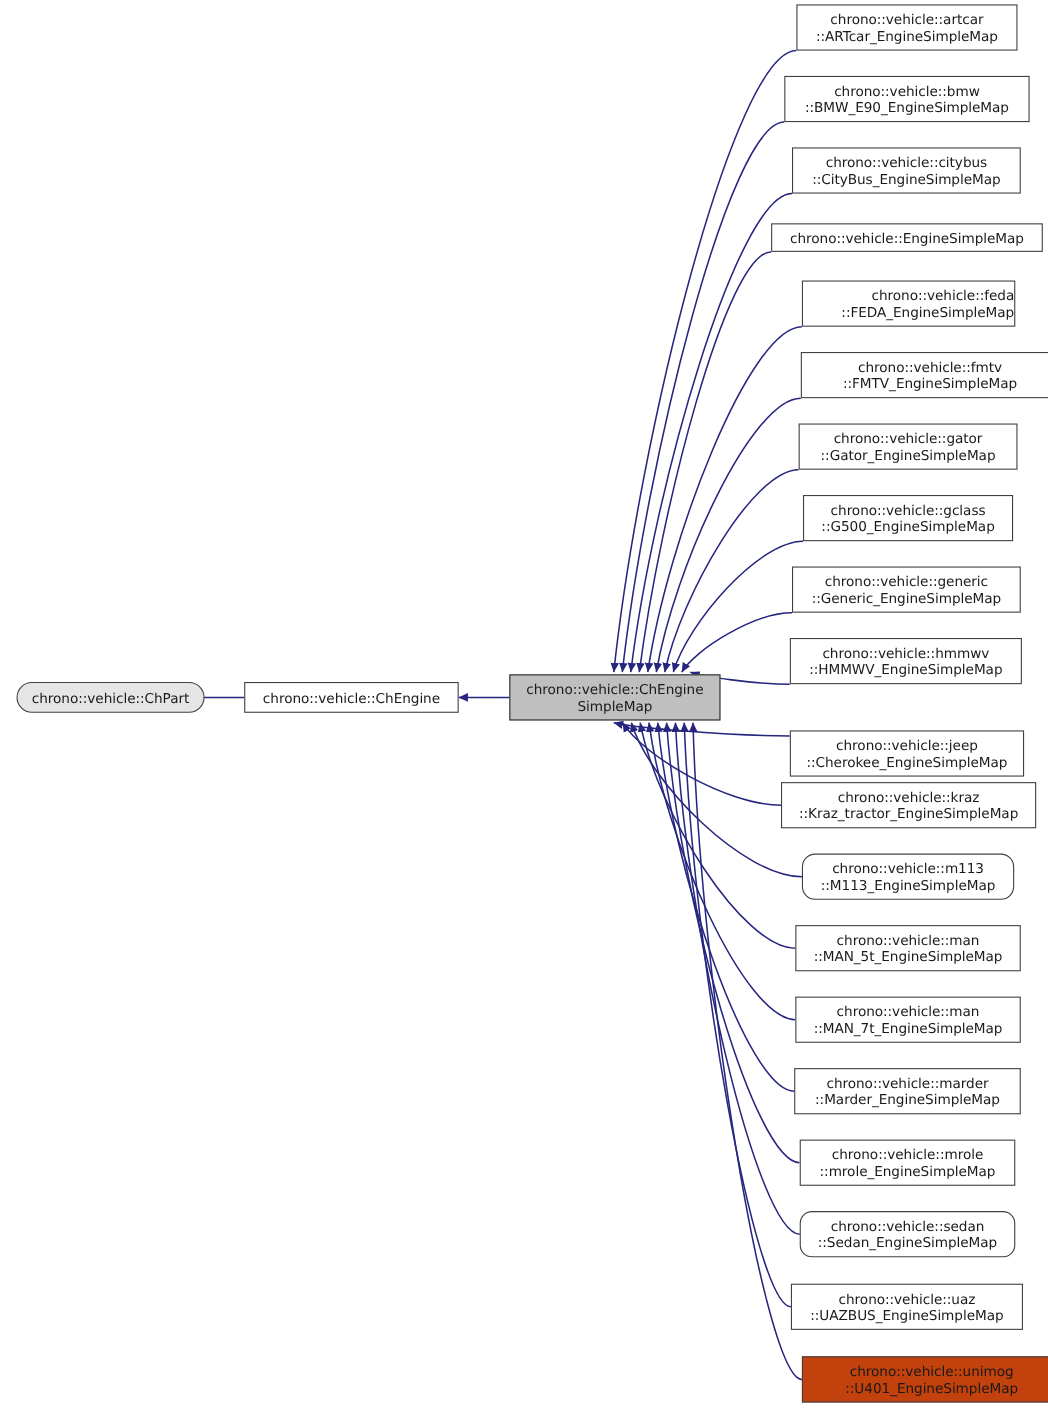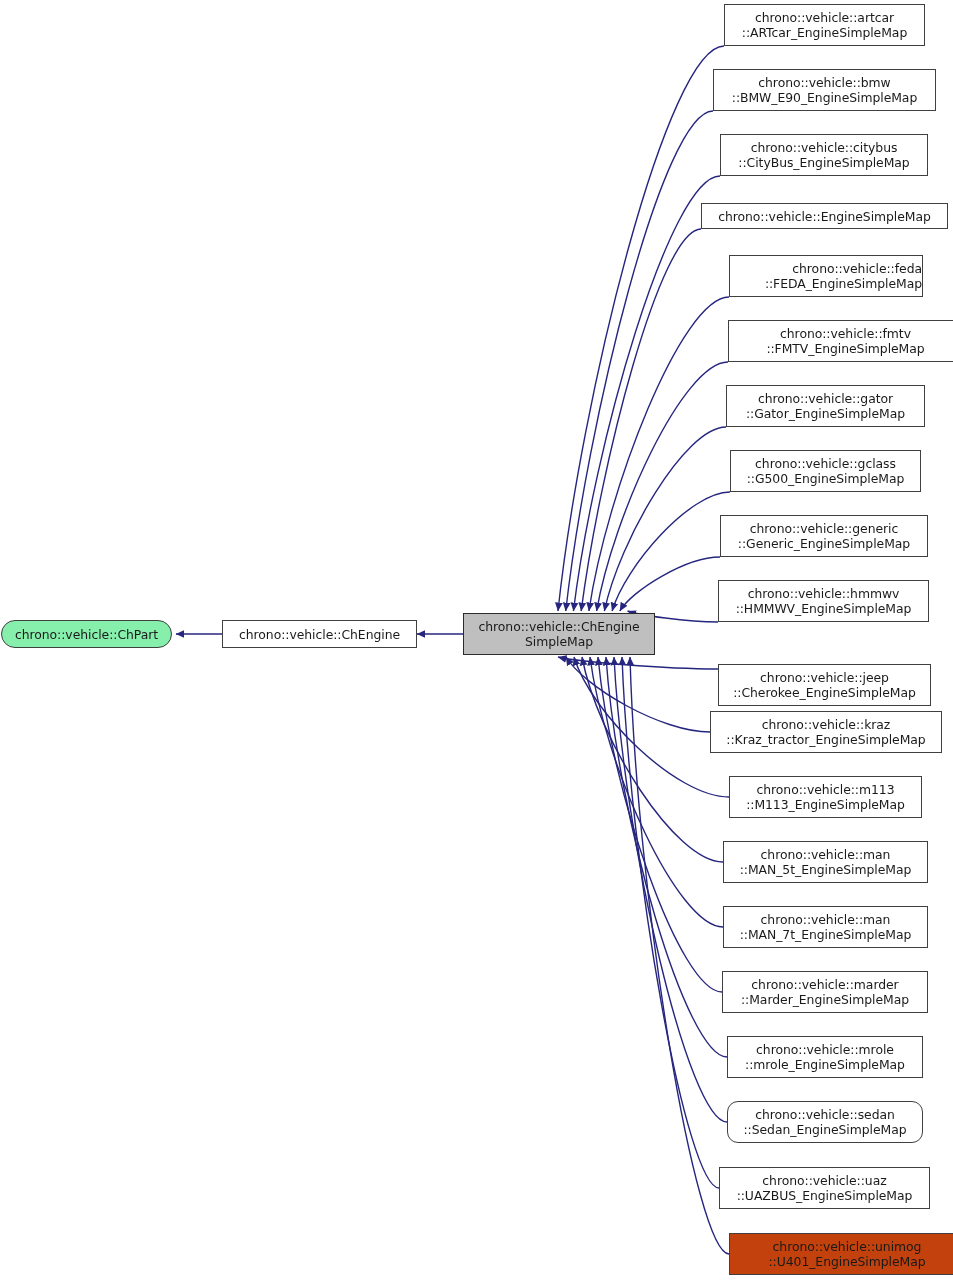--- a/index.html
+++ b/index.html
@@ -77,36 +77,36 @@
       <path d="M729,797 C676.3,797 591,713 574,657" fill="none" stroke="#26267f" stroke-width="1.4" marker-end="url(#ah)"></path>
       <path d="M723,862 C675.06,862 597.5,739 582,657" fill="none" stroke="#26267f" stroke-width="1.4" marker-end="url(#ah)"></path>
       <path d="M723,927 C677.78,927 604,765 590,657" fill="none" stroke="#26267f" stroke-width="1.4" marker-end="url(#ah)"></path>
       <path d="M722,992 C679.84,992 610.5,791 598,657" fill="none" stroke="#26267f" stroke-width="1.4" marker-end="url(#ah)"></path>
       <path d="M727,1057 C685.86,1057 617,817 606,657" fill="none" stroke="#26267f" stroke-width="1.4" marker-end="url(#ah)"></path>
       <path d="M727,1122 C688.58,1122 623.5,843 614,657" fill="none" stroke="#26267f" stroke-width="1.4" marker-end="url(#ah)"></path>
       <path d="M719,1188 C686.02,1188 630,869.4000000000001 622,657" fill="none" stroke="#26267f" stroke-width="1.4" marker-end="url(#ah)"></path>
       <path d="M729,1254 C695.34,1254 636.5,895.8 630,657" fill="none" stroke="#26267f" stroke-width="1.4" marker-end="url(#ah)"></path>
     </svg>
   <div id="nodes">
-      <div class="node" style="left: 1px; top: 620px; width: 171px; height: 28px; background: #86efac; color: rgb(26, 26, 26); border-radius: 14px;"><span class="ln">chrono::vehicle::ChPart</span></div>
+      <div class="node" style="left: 15px; top: 620px; width: 171px; height: 28px; background: #e5e5e5; color: rgb(26, 26, 26); border-radius: 14px;"><span class="ln">chrono::vehicle::ChPart</span></div>
       <div class="node" style="left: 222px; top: 620px; width: 195px; height: 28px; background: rgb(255, 255, 255); color: rgb(26, 26, 26);"><span class="ln">chrono::vehicle::ChEngine</span></div>
       <div class="node highlight" style="left: 463px; top: 613px; width: 192px; height: 42px; background: rgb(191, 191, 191); color: rgb(26, 26, 26);"><span class="ln">chrono::vehicle::ChEngine</span><span class="ln">SimpleMap</span></div>
       <div class="node" style="left: 724px; top: 4px; width: 201px; height: 42px; background: rgb(255, 255, 255); color: rgb(26, 26, 26);"><span class="ln">chrono::vehicle::artcar</span><span class="ln">::ARTcar_EngineSimpleMap</span></div>
       <div class="node" style="left: 713px; top: 69px; width: 223px; height: 42px; background: rgb(255, 255, 255); color: rgb(26, 26, 26);"><span class="ln">chrono::vehicle::bmw</span><span class="ln">::BMW_E90_EngineSimpleMap</span></div>
       <div class="node" style="left: 720px; top: 134px; width: 208px; height: 42px; background: rgb(255, 255, 255); color: rgb(26, 26, 26);"><span class="ln">chrono::vehicle::citybus</span><span class="ln">::CityBus_EngineSimpleMap</span></div>
       <div class="node" style="left: 701px; top: 203px; width: 247px; height: 26px; background: rgb(255, 255, 255); color: rgb(26, 26, 26);"><span class="ln">chrono::vehicle::EngineSimpleMap</span></div>
       <div class="node" style="left: 729px; top: 255px; width: 194px; height: 42px; background: rgb(255, 255, 255); color: rgb(26, 26, 26); align-items: flex-end;"><span class="ln">chrono::vehicle::feda</span><span class="ln">::FEDA_EngineSimpleMap</span></div>
       <div class="node" style="left: 728px; top: 320px; width: 235px; height: 42px; background: rgb(255, 255, 255); color: rgb(26, 26, 26);"><span class="ln">chrono::vehicle::fmtv</span><span class="ln">::FMTV_EngineSimpleMap</span></div>
       <div class="node" style="left: 726px; top: 385px; width: 199px; height: 42px; background: rgb(255, 255, 255); color: rgb(26, 26, 26);"><span class="ln">chrono::vehicle::gator</span><span class="ln">::Gator_EngineSimpleMap</span></div>
       <div class="node" style="left: 730px; top: 450px; width: 191px; height: 42px; background: rgb(255, 255, 255); color: rgb(26, 26, 26);"><span class="ln">chrono::vehicle::gclass</span><span class="ln">::G500_EngineSimpleMap</span></div>
       <div class="node" style="left: 720px; top: 515px; width: 208px; height: 42px; background: rgb(255, 255, 255); color: rgb(26, 26, 26);"><span class="ln">chrono::vehicle::generic</span><span class="ln">::Generic_EngineSimpleMap</span></div>
       <div class="node" style="left: 718px; top: 580px; width: 211px; height: 42px; background: rgb(255, 255, 255); color: rgb(26, 26, 26);"><span class="ln">chrono::vehicle::hmmwv</span><span class="ln">::HMMWV_EngineSimpleMap</span></div>
       <div class="node" style="left: 718px; top: 664px; width: 213px; height: 42px; background: rgb(255, 255, 255); color: rgb(26, 26, 26);"><span class="ln">chrono::vehicle::jeep</span><span class="ln">::Cherokee_EngineSimpleMap</span></div>
       <div class="node" style="left: 710px; top: 711px; width: 232px; height: 42px; background: rgb(255, 255, 255); color: rgb(26, 26, 26);"><span class="ln">chrono::vehicle::kraz</span><span class="ln">::Kraz_tractor_EngineSimpleMap</span></div>
-      <div class="node" style="left: 729px; top: 776px; width: 193px; height: 42px; background: rgb(255, 255, 255); color: rgb(26, 26, 26);"><span class="ln">chrono::vehicle::m113</span><span class="ln">::M113_EngineSimpleMap</span></div>
+      <div class="node" style="left: 729px; top: 776px; width: 193px; height: 42px; background: rgb(255, 255, 255); color: rgb(26, 26, 26); border-radius: 12px;"><span class="ln">chrono::vehicle::m113</span><span class="ln">::M113_EngineSimpleMap</span></div>
       <div class="node" style="left: 723px; top: 841px; width: 205px; height: 42px; background: rgb(255, 255, 255); color: rgb(26, 26, 26);"><span class="ln">chrono::vehicle::man</span><span class="ln">::MAN_5t_EngineSimpleMap</span></div>
       <div class="node" style="left: 723px; top: 906px; width: 205px; height: 42px; background: rgb(255, 255, 255); color: rgb(26, 26, 26);"><span class="ln">chrono::vehicle::man</span><span class="ln">::MAN_7t_EngineSimpleMap</span></div>
       <div class="node" style="left: 722px; top: 971px; width: 206px; height: 42px; background: rgb(255, 255, 255); color: rgb(26, 26, 26);"><span class="ln">chrono::vehicle::marder</span><span class="ln">::Marder_EngineSimpleMap</span></div>
       <div class="node" style="left: 727px; top: 1036px; width: 196px; height: 42px; background: rgb(255, 255, 255); color: rgb(26, 26, 26);"><span class="ln">chrono::vehicle::mrole</span><span class="ln">::mrole_EngineSimpleMap</span></div>
       <div class="node" style="left: 727px; top: 1101px; width: 196px; height: 42px; background: rgb(255, 255, 255); color: rgb(26, 26, 26); border-radius: 11px;"><span class="ln">chrono::vehicle::sedan</span><span class="ln">::Sedan_EngineSimpleMap</span></div>
       <div class="node" style="left: 719px; top: 1167px; width: 211px; height: 42px; background: rgb(255, 255, 255); color: rgb(26, 26, 26);"><span class="ln">chrono::vehicle::uaz</span><span class="ln">::UAZBUS_EngineSimpleMap</span></div>
       <div class="node" style="left: 729px; top: 1233px; width: 236px; height: 42px; background: #c2410c; color: rgb(26, 26, 26);"><span class="ln">chrono::vehicle::unimog</span><span class="ln">::U401_EngineSimpleMap</span></div>
     </div>
 </div>
 

